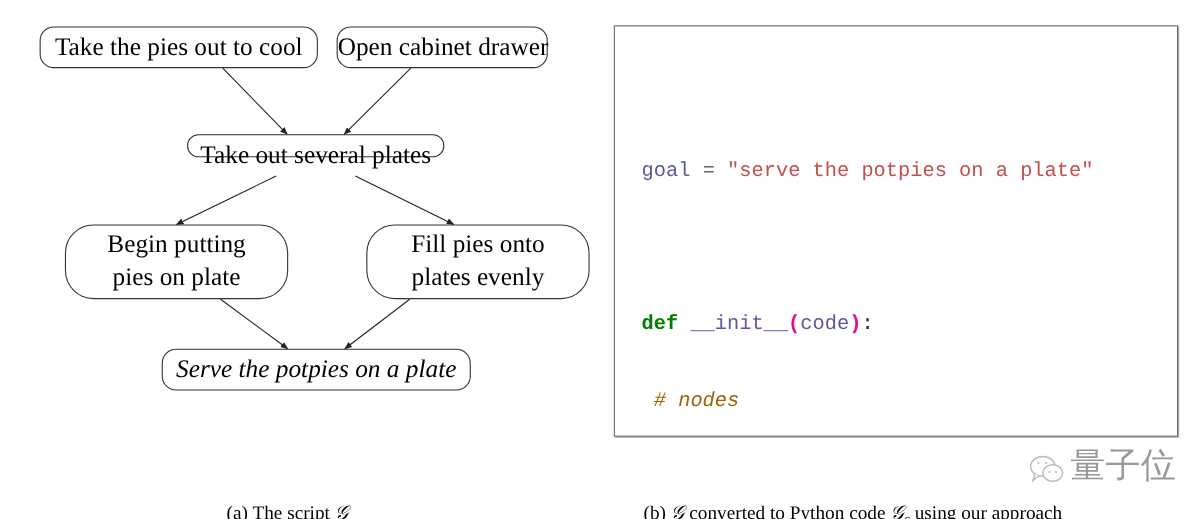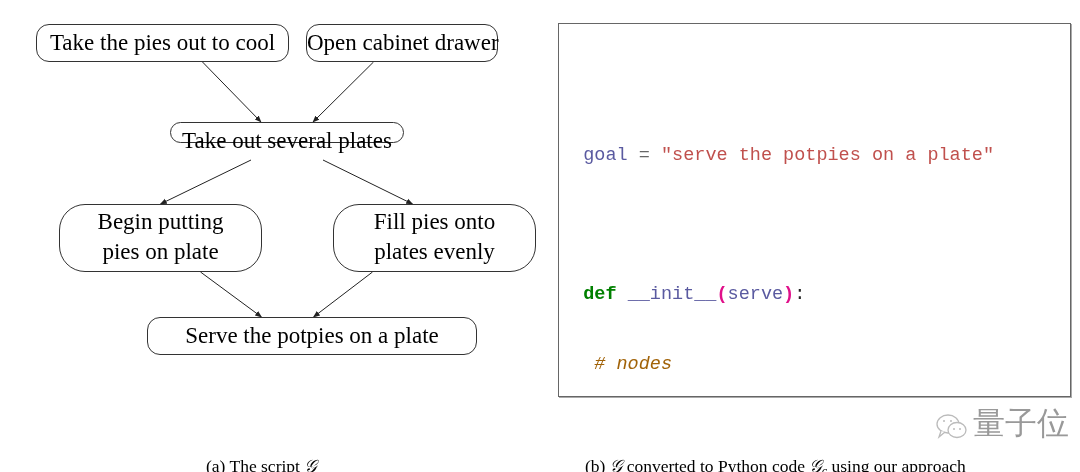--- a/index.html
+++ b/index.html
@@ -5,21 +5,21 @@
   html, body { margin:0; padding:0; background:#fff; }
   body { width:1080px; height:472px; position:relative; overflow:hidden; font-family:"Liberation Serif","DejaVu Serif",serif; color:#000; }
   #diagram { position:absolute; left:4px; top:0; width:545px; height:400px;padding-left:44px; }
   .node { position:absolute; border:1.3px solid #333; border-radius:13px; background:#fff; font-size:23px; line-height:30px; text-align:center; box-sizing:border-box; white-space:nowrap; }
   .node.two { border-radius:26px; white-space:normal; }
   #n0 { left:32px; top:24px; width:253px; height:38px; line-height:36px; }
   #n1 { left:302px; top:24px; width:192px; height:38px; line-height:36px; }
   #n2 { left:166px; top:122px; width:234px; height:21px; line-height:36px; }
   #n3 { left:55px; top:204px; width:203px; height:68px; padding-top:2px; }
   #n4 { left:307px; top:204px; width:203px; height:68px; padding-top:2px;margin-left:22px; }
-  #n5 { left:143px; top:317px; width:330px; height:38px; line-height:36px; }
+  #n5 { left:143px; top:317px; width:281px; height:38px; line-height:36px;font-style:italic; }
   svg#edges { position:absolute; left:0; top:0; width:545px; height:400px; }
 
   #codebox { position:absolute; left:558px; top:23px; width:513px; height:374px; border:1.5px solid #666; box-shadow:1px 1px 0 #aaa; box-sizing:border-box; background:#fff; }
   .code { position:absolute; left:2px; top:4px; font-family:"Liberation Mono","DejaVu Sans Mono",monospace; font-size:18.5px; line-height:23.2px; white-space:pre; color:#5a5aa0; }
   .line { height:23.2px; }
   .kw { color:#008000; font-weight:bold; }
   .cls { color:#0000ff; font-weight:bold; }
   .str { color:#c0504d; }
   .com { color:#a16207; font-style:italic; }
   .paren { color:#e0108a; font-weight:bold; }
@@ -73,21 +73,21 @@
   <div class="node" id="n5">
     <span>Serve the potpies on a plate</span>
   </div>
 </div>
 
 <div id="codebox">
   <div class="code">
     <div class="line"> </div>
     <div class="line">  <span>goal</span> <span class="op">=</span> <span class="str">"serve the potpies on a plate"</span></div>
     <div class="line"> </div>
-    <div class="line">  <span class="kw">def</span> <span>__init__</span><span class="paren">(</span><span>serve</span><span class="paren">)</span><span class="plain">:</span></div>
+    <div class="line">  <span class="kw">def</span> <span>__init__</span><span class="paren">(</span><span>code</span><span class="paren">)</span><span class="plain">:</span></div>
     <div class="line">   <span class="com"># nodes</span></div>
     
     
     
     
     
     
     
     
     

